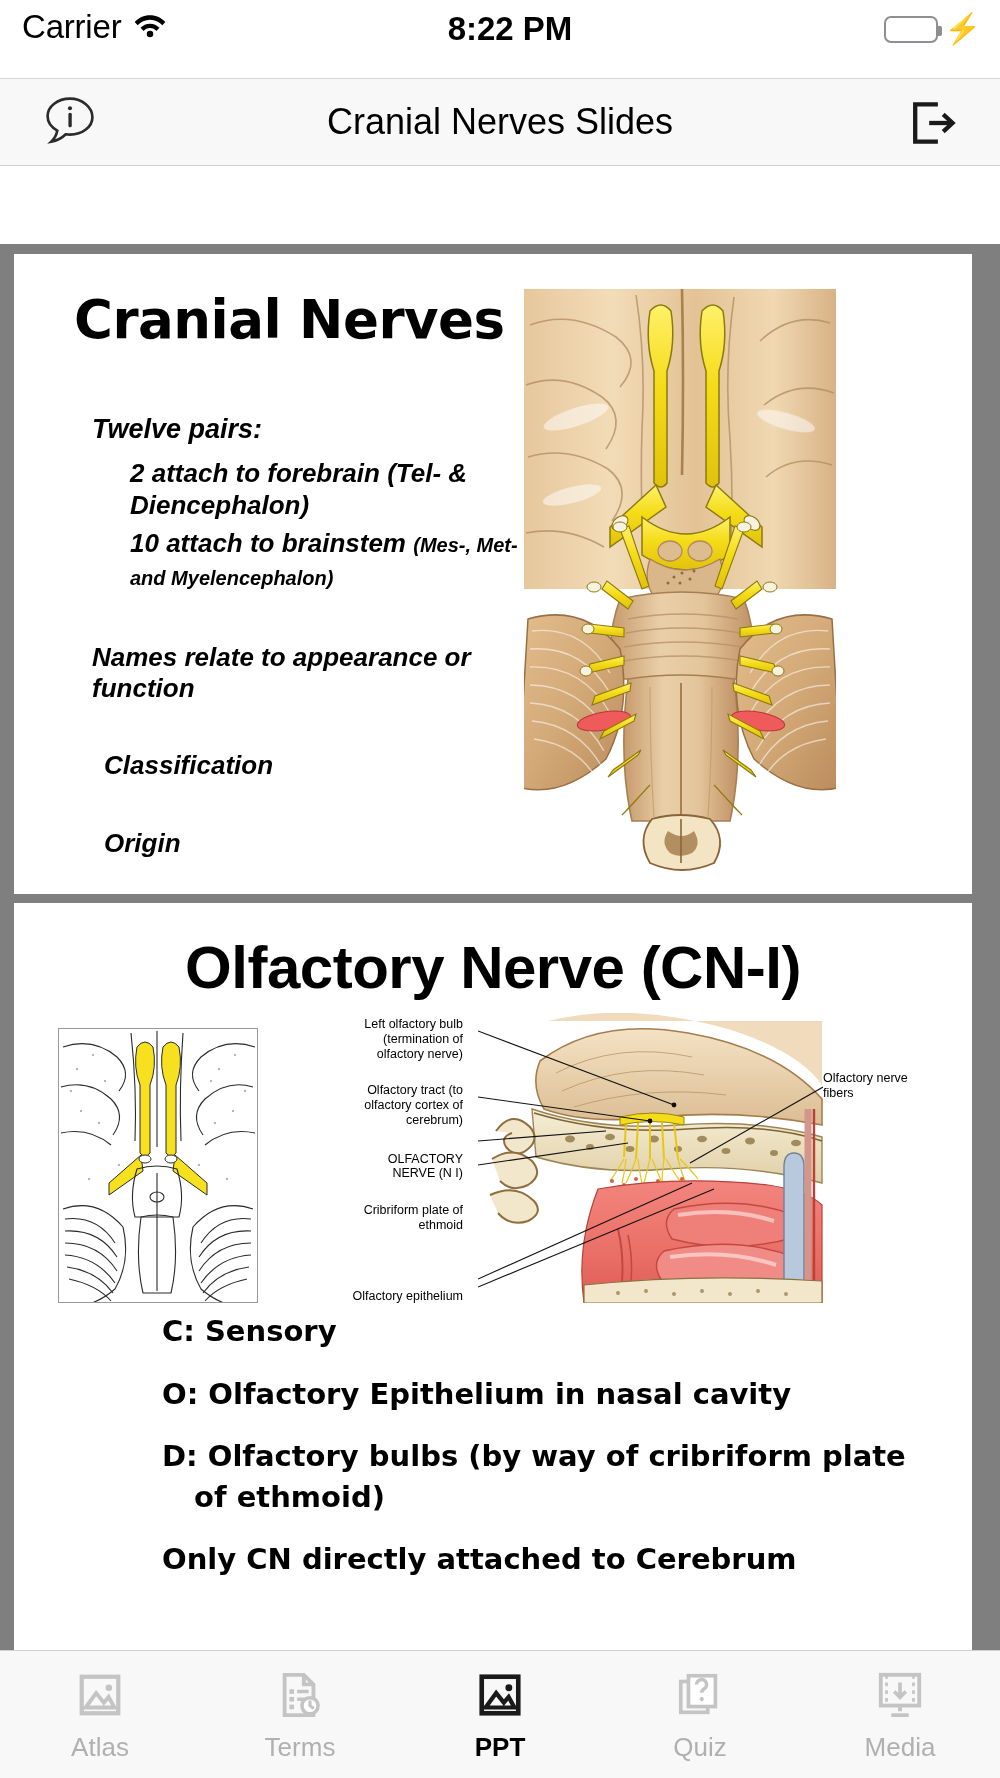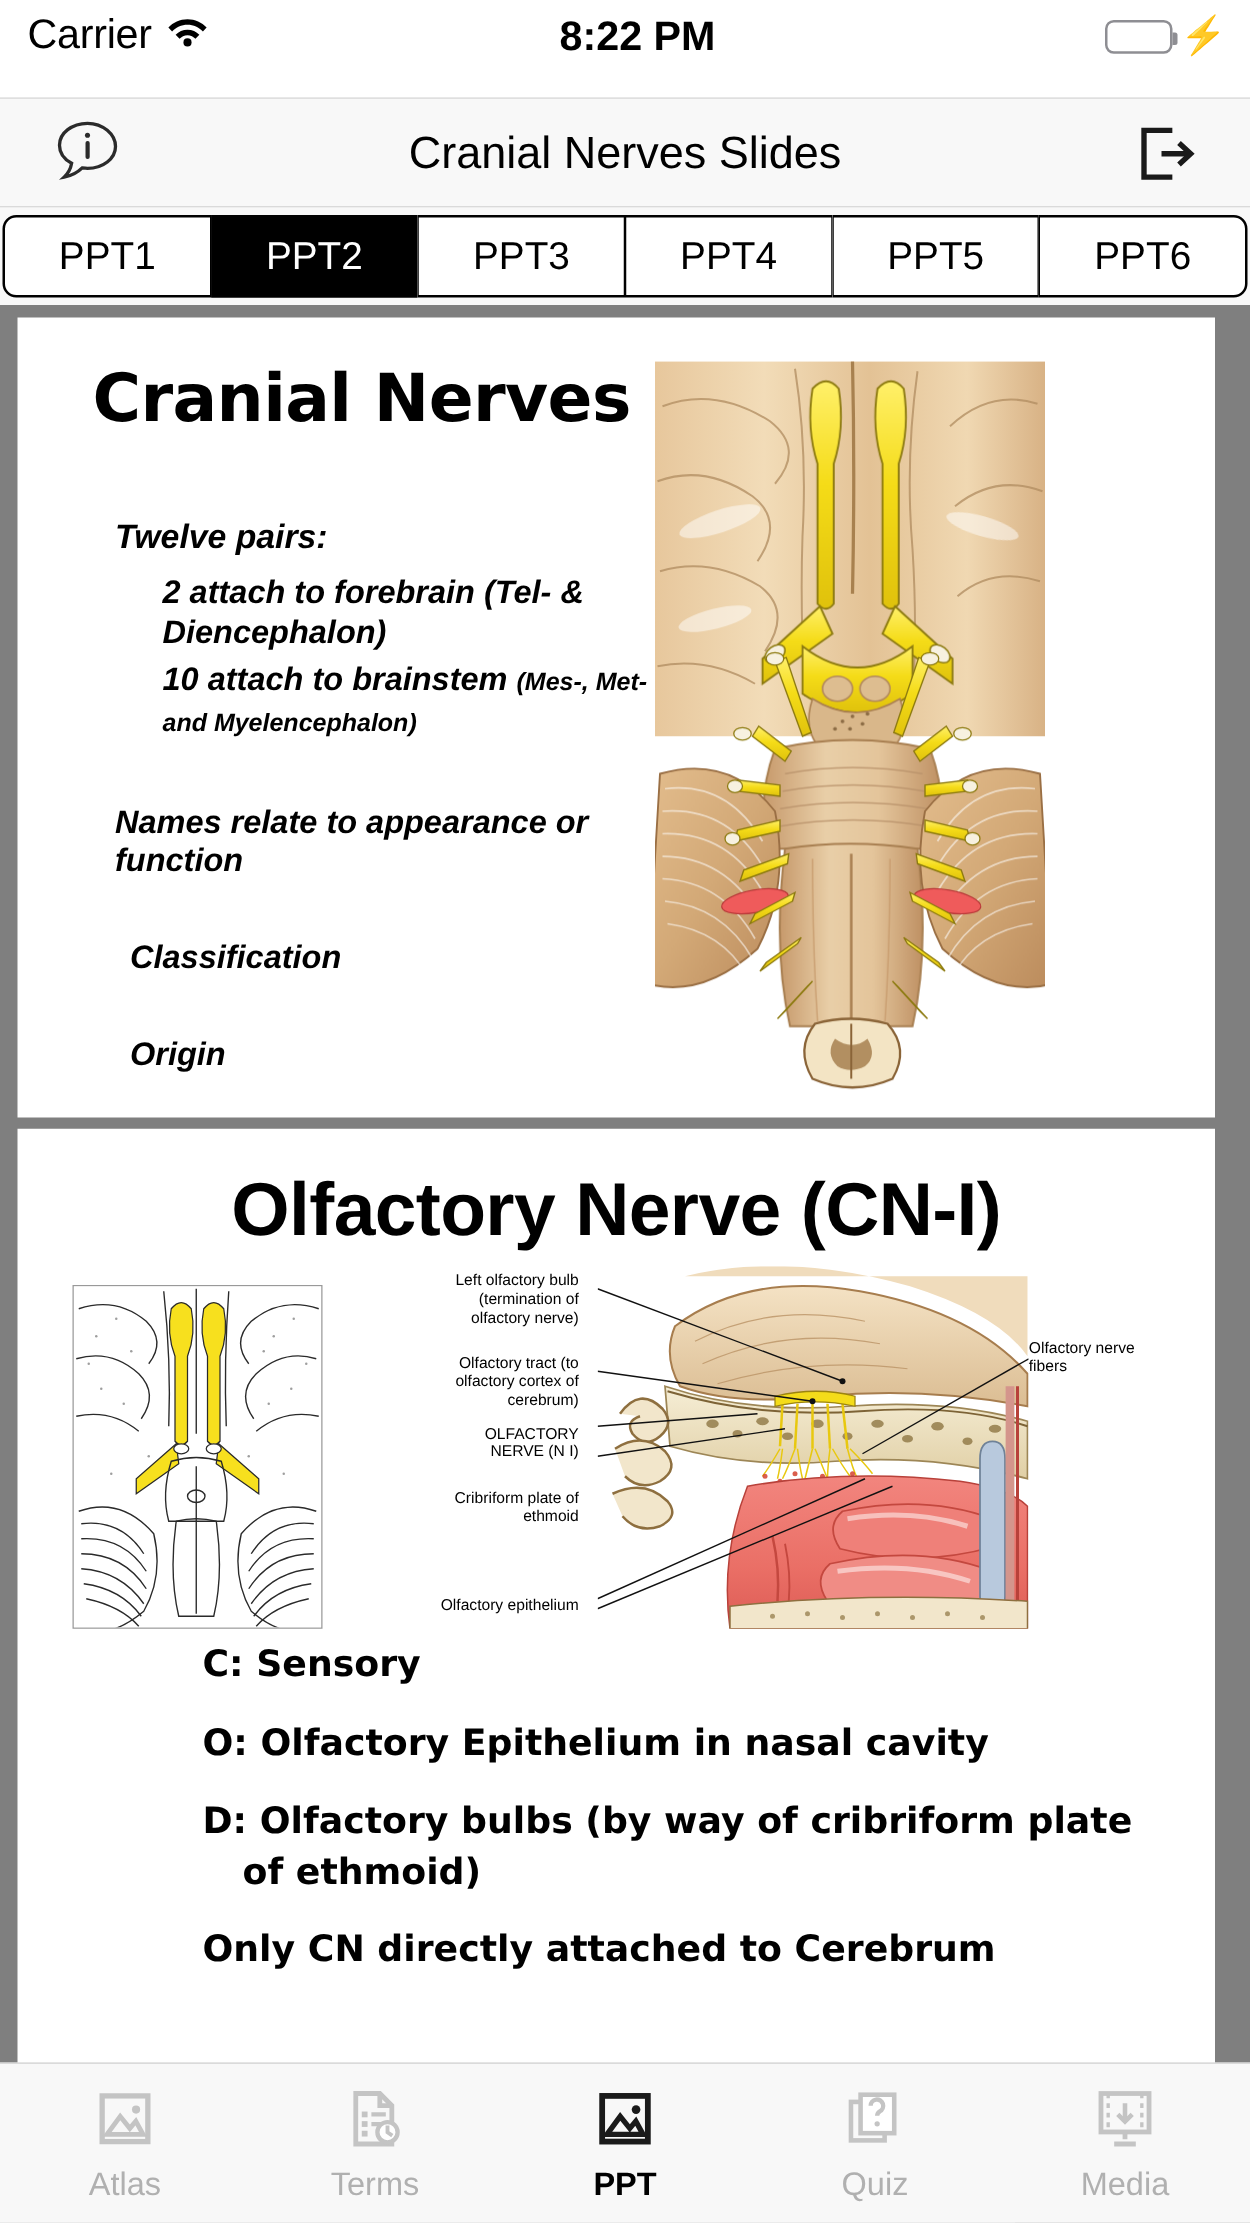--- a/index.html
+++ b/index.html
@@ -147,28 +147,20 @@
     <div class="nav-title">Cranial Nerves Slides</div>
     <div class="nav-right-btn">
       <svg width="56" height="56" viewBox="0 0 30 30">
         <path d="M17 5H6v20h11" fill="none" stroke="#1a1a1a" stroke-width="2.3" stroke-linecap="square"></path>
         <path d="M13.5 15h12" stroke="#1a1a1a" stroke-width="2.3"></path>
         <path d="M21 10.4l5 4.6-5 4.6" fill="none" stroke="#1a1a1a" stroke-width="2.3" stroke-linejoin="miter"></path>
       </svg>
     </div>
   </div>
 
-  <div class="segbar">
-    <div class="segment">PPT1</div>
-    <div class="segment active">PPT2</div>
-    <div class="segment">PPT3</div>
-    <div class="segment">PPT4</div>
-    <div class="segment">PPT5</div>
-    <div class="segment">PPT6</div>
-  </div>
 
   <div class="scrollarea">
 
     <div class="slide-card" id="slide1">
       <div class="s1-title">Cranial Nerves</div>
 
       <div class="s1-body">
         <div class="b-l1">Twelve pairs:</div>
         <div class="b-l2">
           <span>2 attach to forebrain</span>
@@ -397,21 +389,21 @@
               <path d="M190 238 q-30 4 -46 26"></path>
                 <path d="M188 250 q-28 6 -42 22"></path>
               <ellipse cx="98" cy="168" rx="7" ry="5"></ellipse>
             </g>
           </svg>
         </div>
 
         <div class="fig-labels">
           <div class="fl" style="margin-top:4px">Left olfactory bulb (termination of olfactory nerve)</div>
           <div class="fl" style="margin-top:22px">Olfactory tract (to olfactory cortex of cerebrum)</div>
-          <div class="fl" style="margin-top:12px">OLFACTORY NERVE (N I)</div>
+          <div class="fl" style="margin-top:24px">OLFACTORY NERVE (N I)</div>
           <div class="fl" style="margin-top:22px">Cribriform plate of ethmoid</div>
           <div class="fl" style="margin-top:56px">Olfactory epithelium</div>
         </div>
 
         <div class="fig-color">
           <svg width="345" height="290" viewBox="0 0 345 290">
             <defs>
               <linearGradient id="brain2" x1="0" y1="0" x2="0" y2="1">
                 <stop offset="0%" stop-color="#f4e2c4"></stop>
                 <stop offset="100%" stop-color="#dbbd93"></stop>

